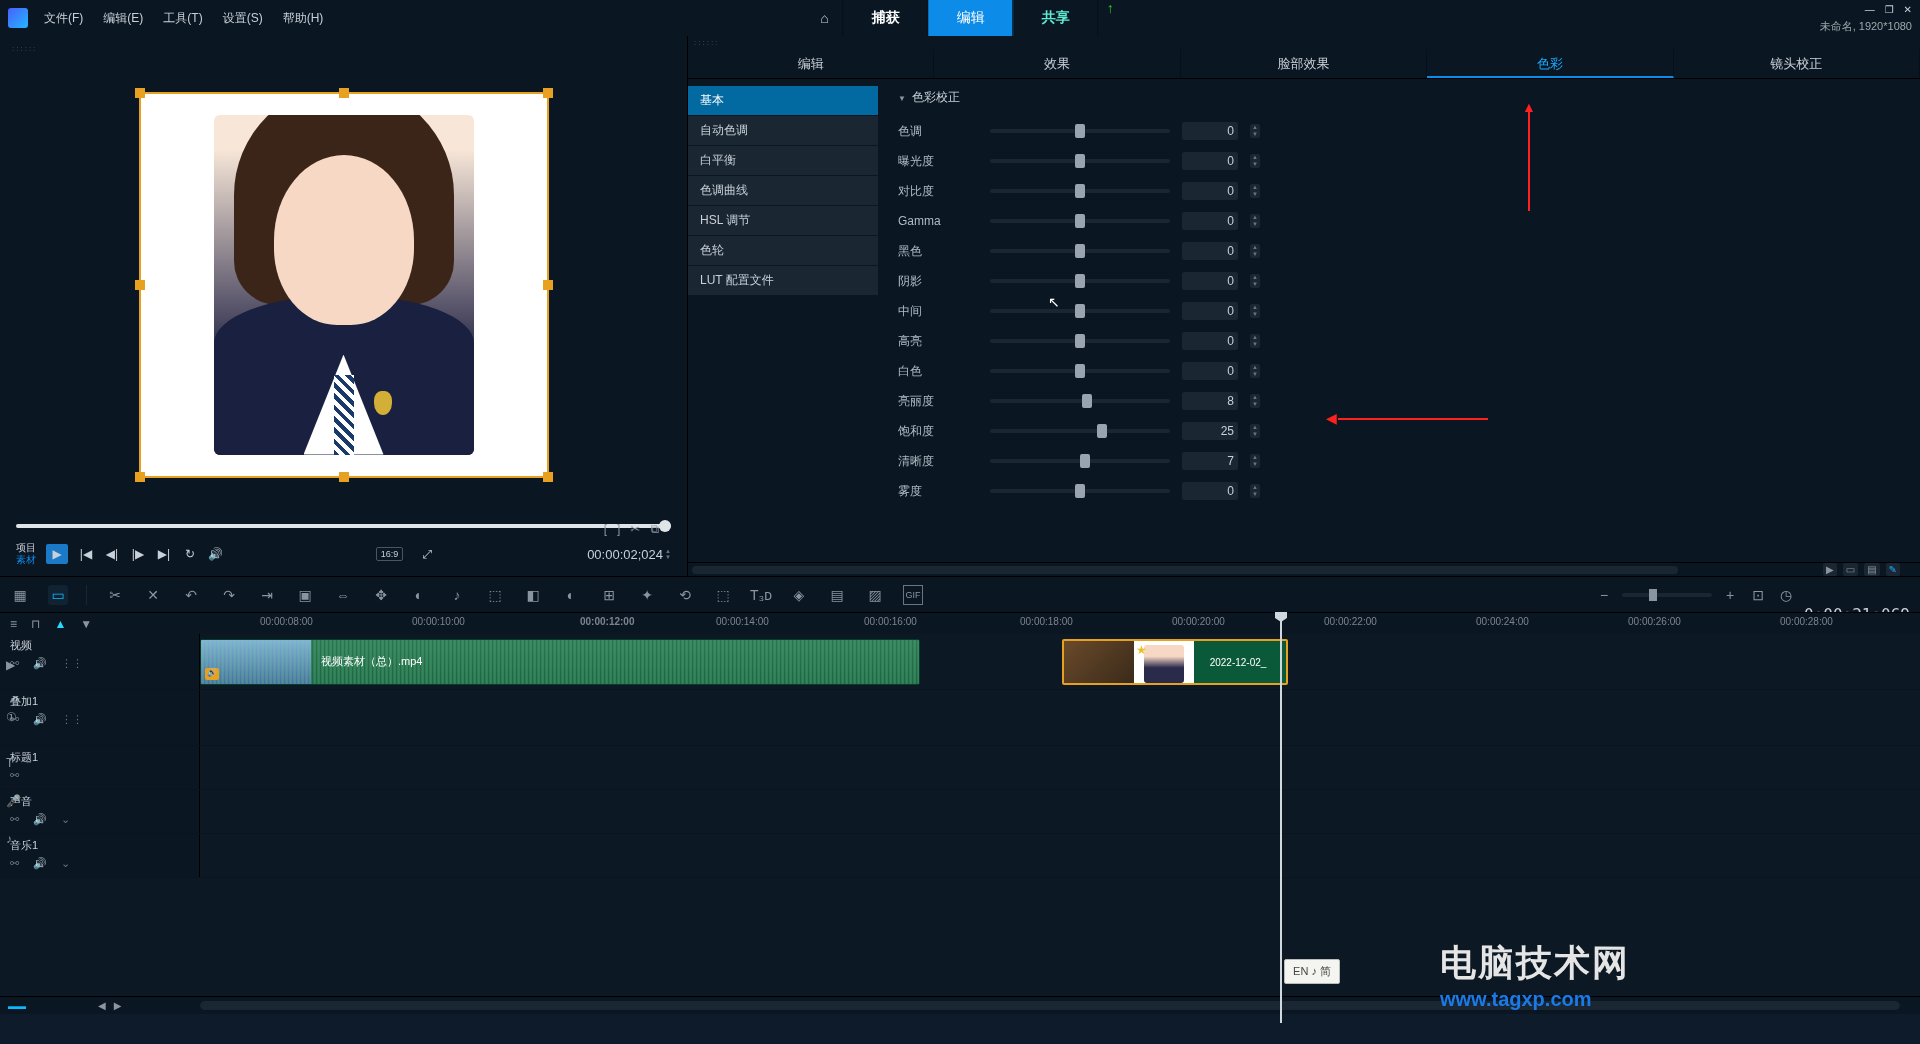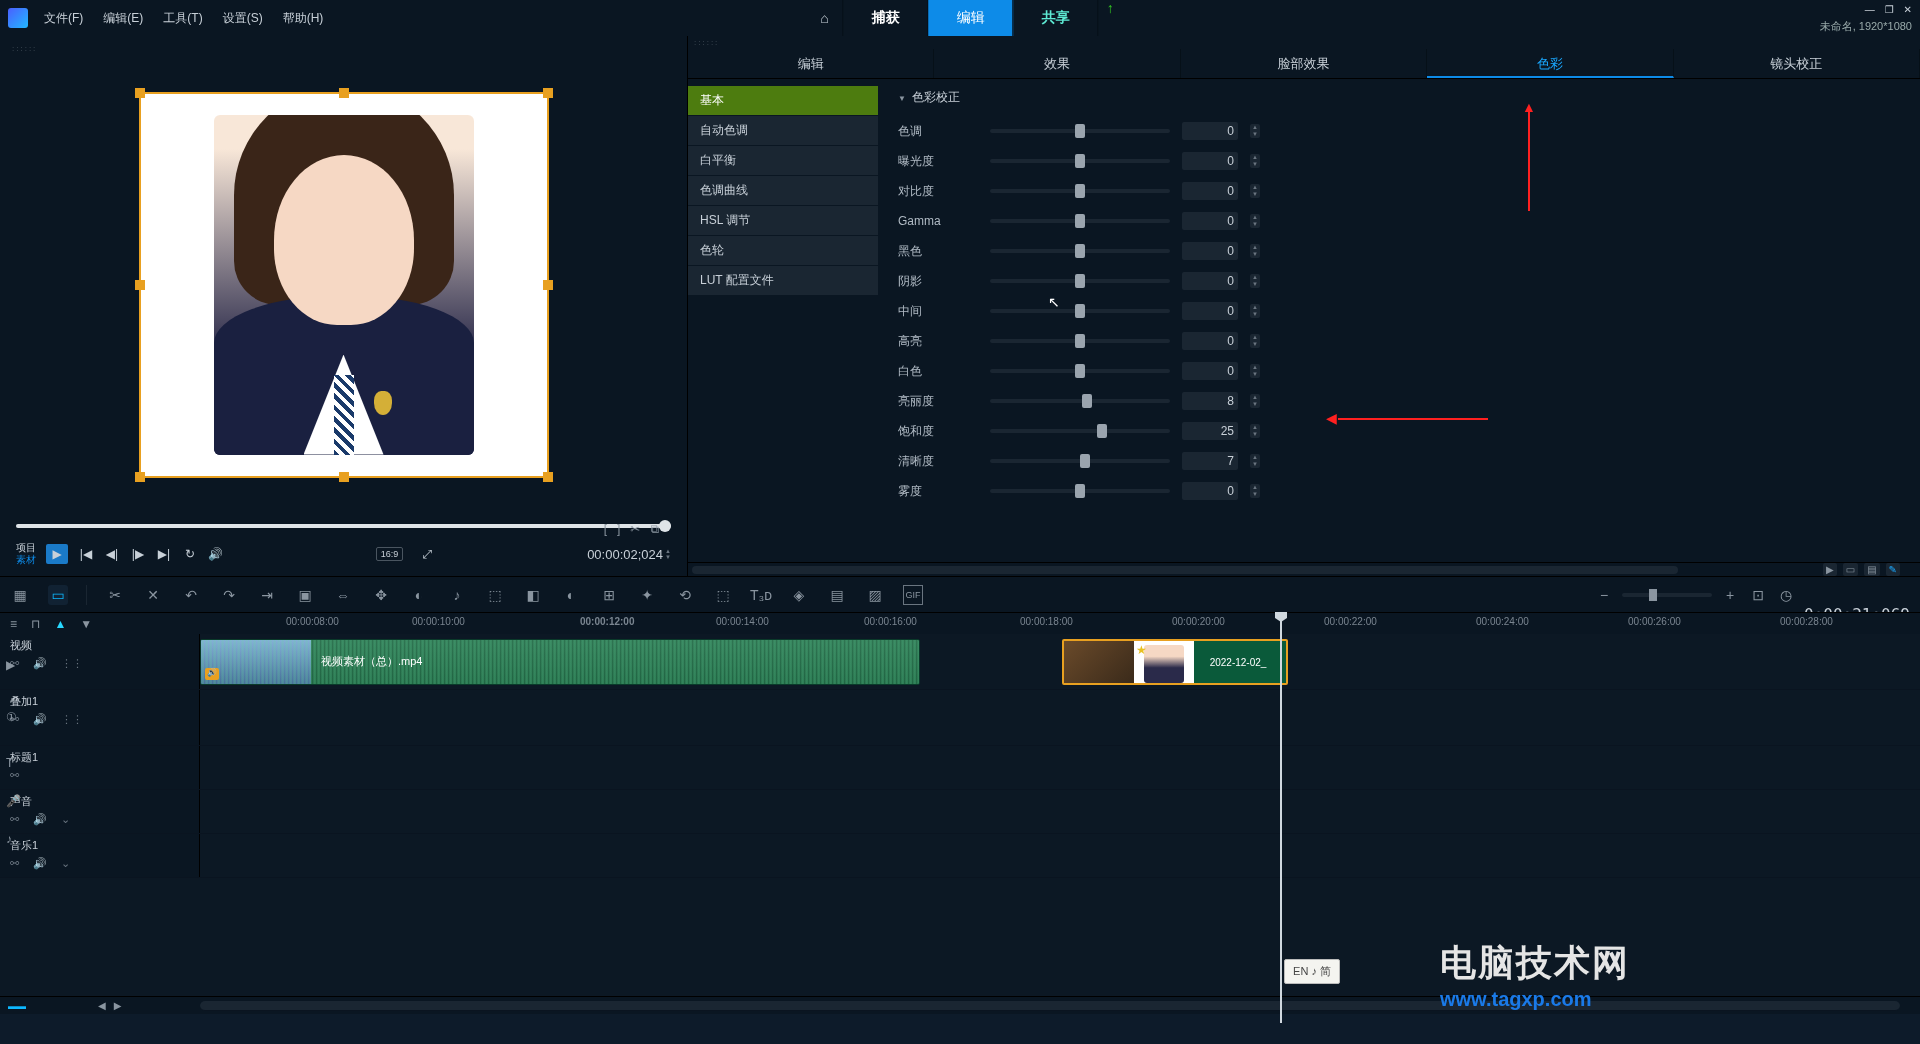--- a/index.html
+++ b/index.html
@@ -58,21 +58,21 @@
 .stepper-v { display:flex; flex-direction:column; font-size:6px; line-height:6px; color:#6a7580; }
 
 
 .props-pane { flex:1; background:#0a1622; display:flex; flex-direction:column; position:relative; }
 .prop-tabs { display:flex; height:30px; background:#0a1622; border-bottom:1px solid #000; }
 .prop-tab { flex:1; text-align:center; line-height:30px; font-size:13px; cursor:pointer; border-right:1px solid #061018;}
 .prop-tab.active { color:#1aa8ff; border-bottom:2px solid #0d8be8; }
 .prop-body { flex:1; display:flex; overflow:hidden; }
 .prop-sidebar { width:190px; padding:6px 0; }
 .prop-side-item { padding:6px 12px; margin:1px 0; background:#1a2632; cursor:pointer; font-size:12px; }
-.prop-side-item.sel { background:#4d7c0f; color:#fff; }
+.prop-side-item.sel { background:#0369a1; color:#fff; }
 .prop-controls { flex:1; padding:6px 20px; position:relative; }
 .section-head { font-size:12px; color:#c8d0d8; padding:4px 0 10px; }
 .section-head::before { content:"▼"; font-size:8px; margin-right:6px; color:#8a95a0; }
 .ctrl-row { display:flex; align-items:center; height:30px; gap:12px; }
 .ctrl-label { width:80px; font-size:12px; color:#b0bac4; }
 .ctrl-slider { width:180px; height:4px; background:#1a2632; border-radius:2px; position:relative; }
 .ctrl-thumb { width:10px; height:14px; background:#9aa4ae; border-radius:2px; position:absolute; top:-5px; left:50%; margin-left:-5px; }
 .ctrl-val { width:56px; text-align:right; background:#1a2632; padding:2px 4px; border-radius:2px; font-size:12px; }
 .ctrl-step { display:flex; flex-direction:column; font-size:6px; line-height:7px; background:#1a2632; border-radius:2px; }
 .ctrl-step span { padding:0 2px; cursor:pointer; color:#6a7580; }
@@ -453,21 +453,21 @@
 </div>
 
 <div class="ruler">
   <div class="ruler-left">
     <span class="ricon">≡</span>
     <span class="ricon">⊓</span>
     <span class="ricon sel">▲</span>
     <span class="ricon">▼</span>
   </div>
   <div class="ruler-ticks" id="ruler-ticks">
-      <span class="rtick" style="left: 60px; margin-left: 26px;">00:00:08:00</span>
+      <span class="rtick" style="left: 60px;">00:00:08:00</span>
       <span class="rtick" style="left: 212px;">00:00:10:00</span>
       <span class="rtick" style="left: 380px; font-weight: bold;">00:00:12:00</span>
       <span class="rtick" style="left: 516px;">00:00:14:00</span>
       <span class="rtick" style="left: 664px;">00:00:16:00</span>
       <span class="rtick" style="left: 820px;">00:00:18:00</span>
       <span class="rtick" style="left: 972px;">00:00:20:00</span>
       <span class="rtick" style="left: 1124px;">00:00:22:00</span>
       <span class="rtick" style="left: 1276px;">00:00:24:00</span>
       <span class="rtick" style="left: 1428px;">00:00:26:00</span>
       <span class="rtick" style="left: 1580px; text-align: right;">00:00:28:00</span>

